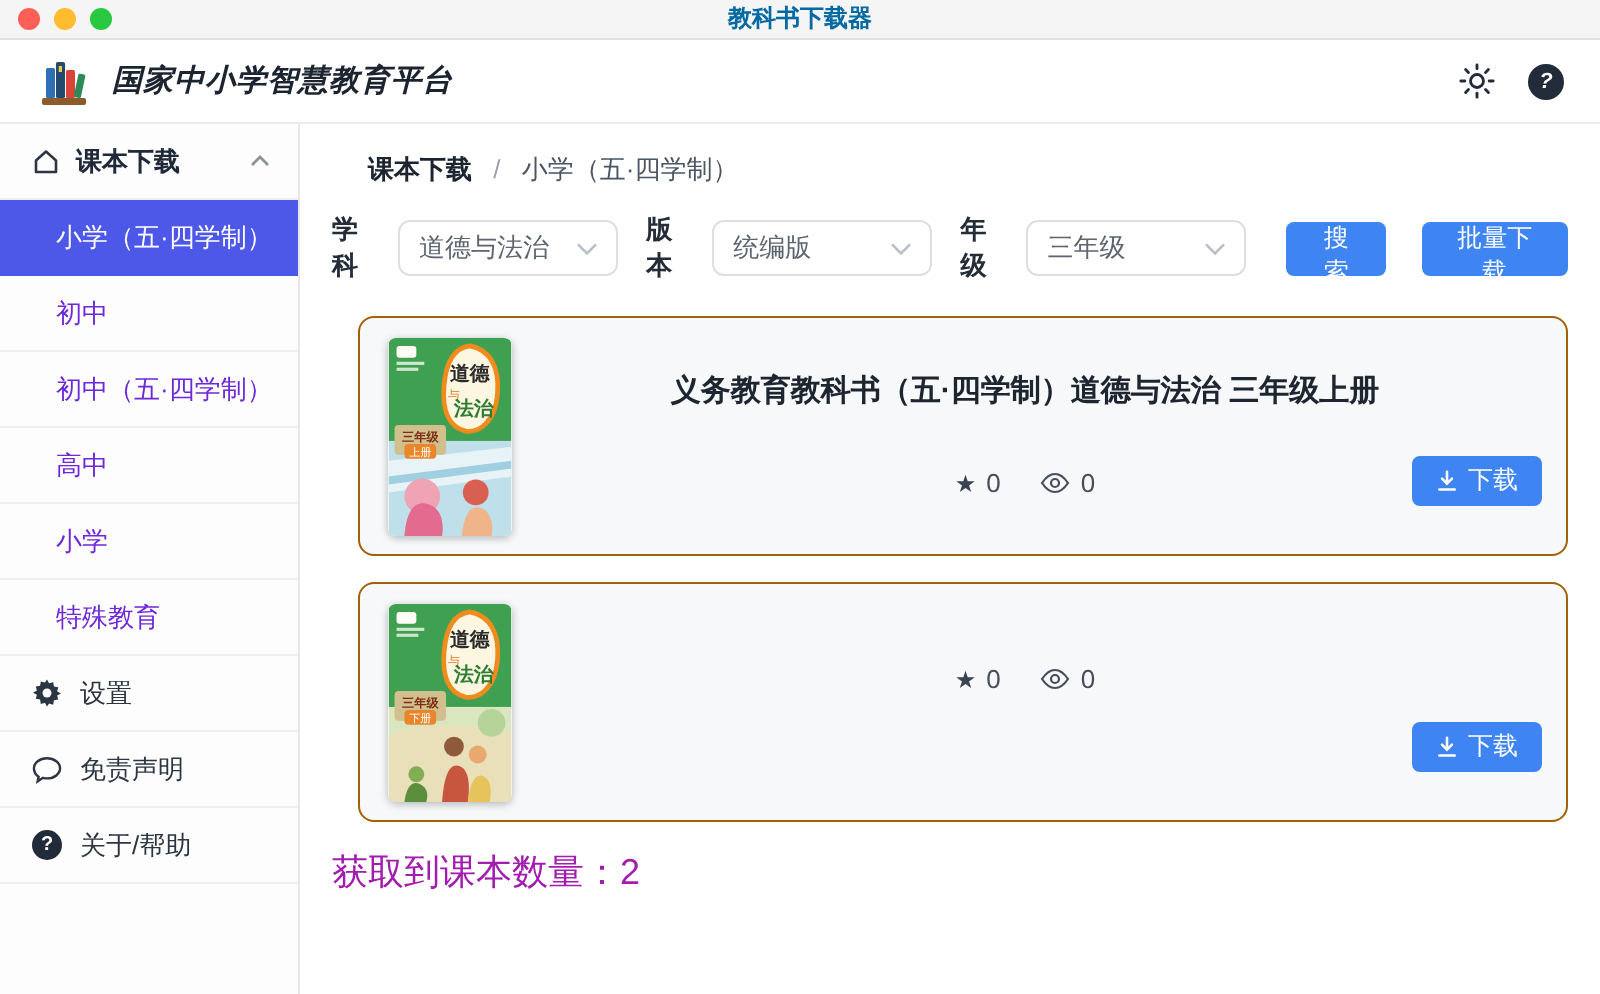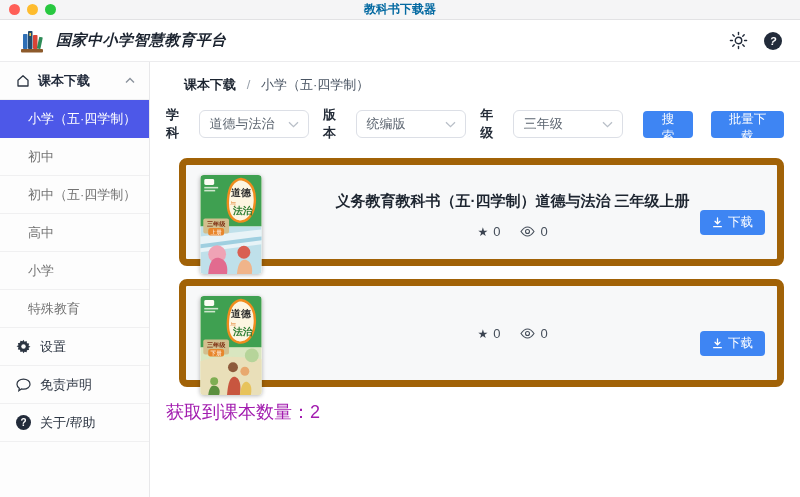--- a/index.html
+++ b/index.html
@@ -25,21 +25,21 @@
                  font-size:11px; font-weight:700; display:flex; align-items:center; justify-content:center; }
 
   
   .layout { display:flex; height:435px; }
   .sidebar { width:150px; min-width:150px; border-right:1px solid #e8e8ea; background:#fdfdfd; }
   .side-group { display:flex; align-items:center; height:38px; padding:0 14px 0 16px;
                 font-size:13px; font-weight:700; color:#20293a; border-bottom:1px solid #f0f0f1; }
   .side-group .lbl { margin-left:8px; }
   .side-group .chev { margin-left:auto; }
   .side-item { height:38px; display:flex; align-items:center; padding-left:28px;
-               font-size:13px; color:#737373; border-bottom:1px solid #f0f0f1; cursor:pointer; }
+               font-size:13px; color:#6d28d9; border-bottom:1px solid #f0f0f1; cursor:pointer; }
   .side-item.active { background:#4d58e8; color:#fff; border-bottom-color:#4d58e8; }
   .side-util { height:38px; display:flex; align-items:center; padding-left:16px; gap:9px;
                font-size:13px; color:#2c3542; border-bottom:1px solid #f0f0f1; cursor:pointer; }
 
   
   .main { flex:1; padding:12px 16px 0 16px; background:#fff; overflow:hidden; }
   .breadcrumb { font-size:13px; margin:2px 0 12px 18px; color:#8a939e; }
   .breadcrumb .root { color:#1c2430; font-weight:700; }
   .breadcrumb .sep { margin:0 7px; color:#9aa2ac; }
   .breadcrumb .cur { color:#4a5563; }
@@ -48,24 +48,24 @@
   .f-label { font-size:13px; font-weight:700; color:#242c38; margin-right:8px; }
   .select { width:116px; height:28px; border:1px solid #dcdfe6; border-radius:6px; background:#fff;
             display:flex; align-items:center; justify-content:space-between; padding:0 9px 0 10px;
             font-size:13px; color:#5c6570; margin-right:14px; cursor:pointer; }
   .btn { height:27px; padding:0 13px; background:#3e85f3; color:#fff; border:none; border-radius:4px;
          font-size:12.5px; font-family:inherit; cursor:pointer; }
   .btn-search { margin-left:6px; }
   .btn-batch { margin-left:18px; }
 
   .cards { margin:16px 0 0 13px; }
-  .card { position:relative; height:108px; background:#f7f8f9; border:7px solid #a16207;
+  .card { position:relative; height:120px; background:#f7f8f9; border:1px solid #a16207;
           border-radius:8px; margin-bottom:13px; display:flex; padding:10px 14px; }
   .cover { width:62px; height:99px; border-radius:4px; box-shadow:0 1px 4px rgba(0,0,0,.28); flex:none; }
-  .card-body { flex:1; display:flex; flex-direction:column; align-items:center; padding-top:17px; }
+  .card-body { flex:1; display:flex; flex-direction:column; align-items:center; padding-top:17px;gap:16px; }
   .book-title { font-size:15px; font-weight:700; color:#1d2530; }
   .stats { display:flex; align-items:center; gap:20px; margin-top:13px; font-size:13px; color:#454e5a; }
   .stat { display:flex; align-items:center; gap:5px; }
   .star { font-size:12px; color:#3a4350; }
   .download-btn { position:absolute; right:12px; bottom:24px; height:25px; padding:0 12px;
                   background:#3e85f3; color:#fff; border:none; border-radius:4px; font-size:12.5px;
                   font-family:inherit; display:flex; align-items:center; gap:5px; cursor:pointer; }
 
   .footer { text-align:left; font-size:18px; color:#a21caf; margin-top:7px; }
 </style>

